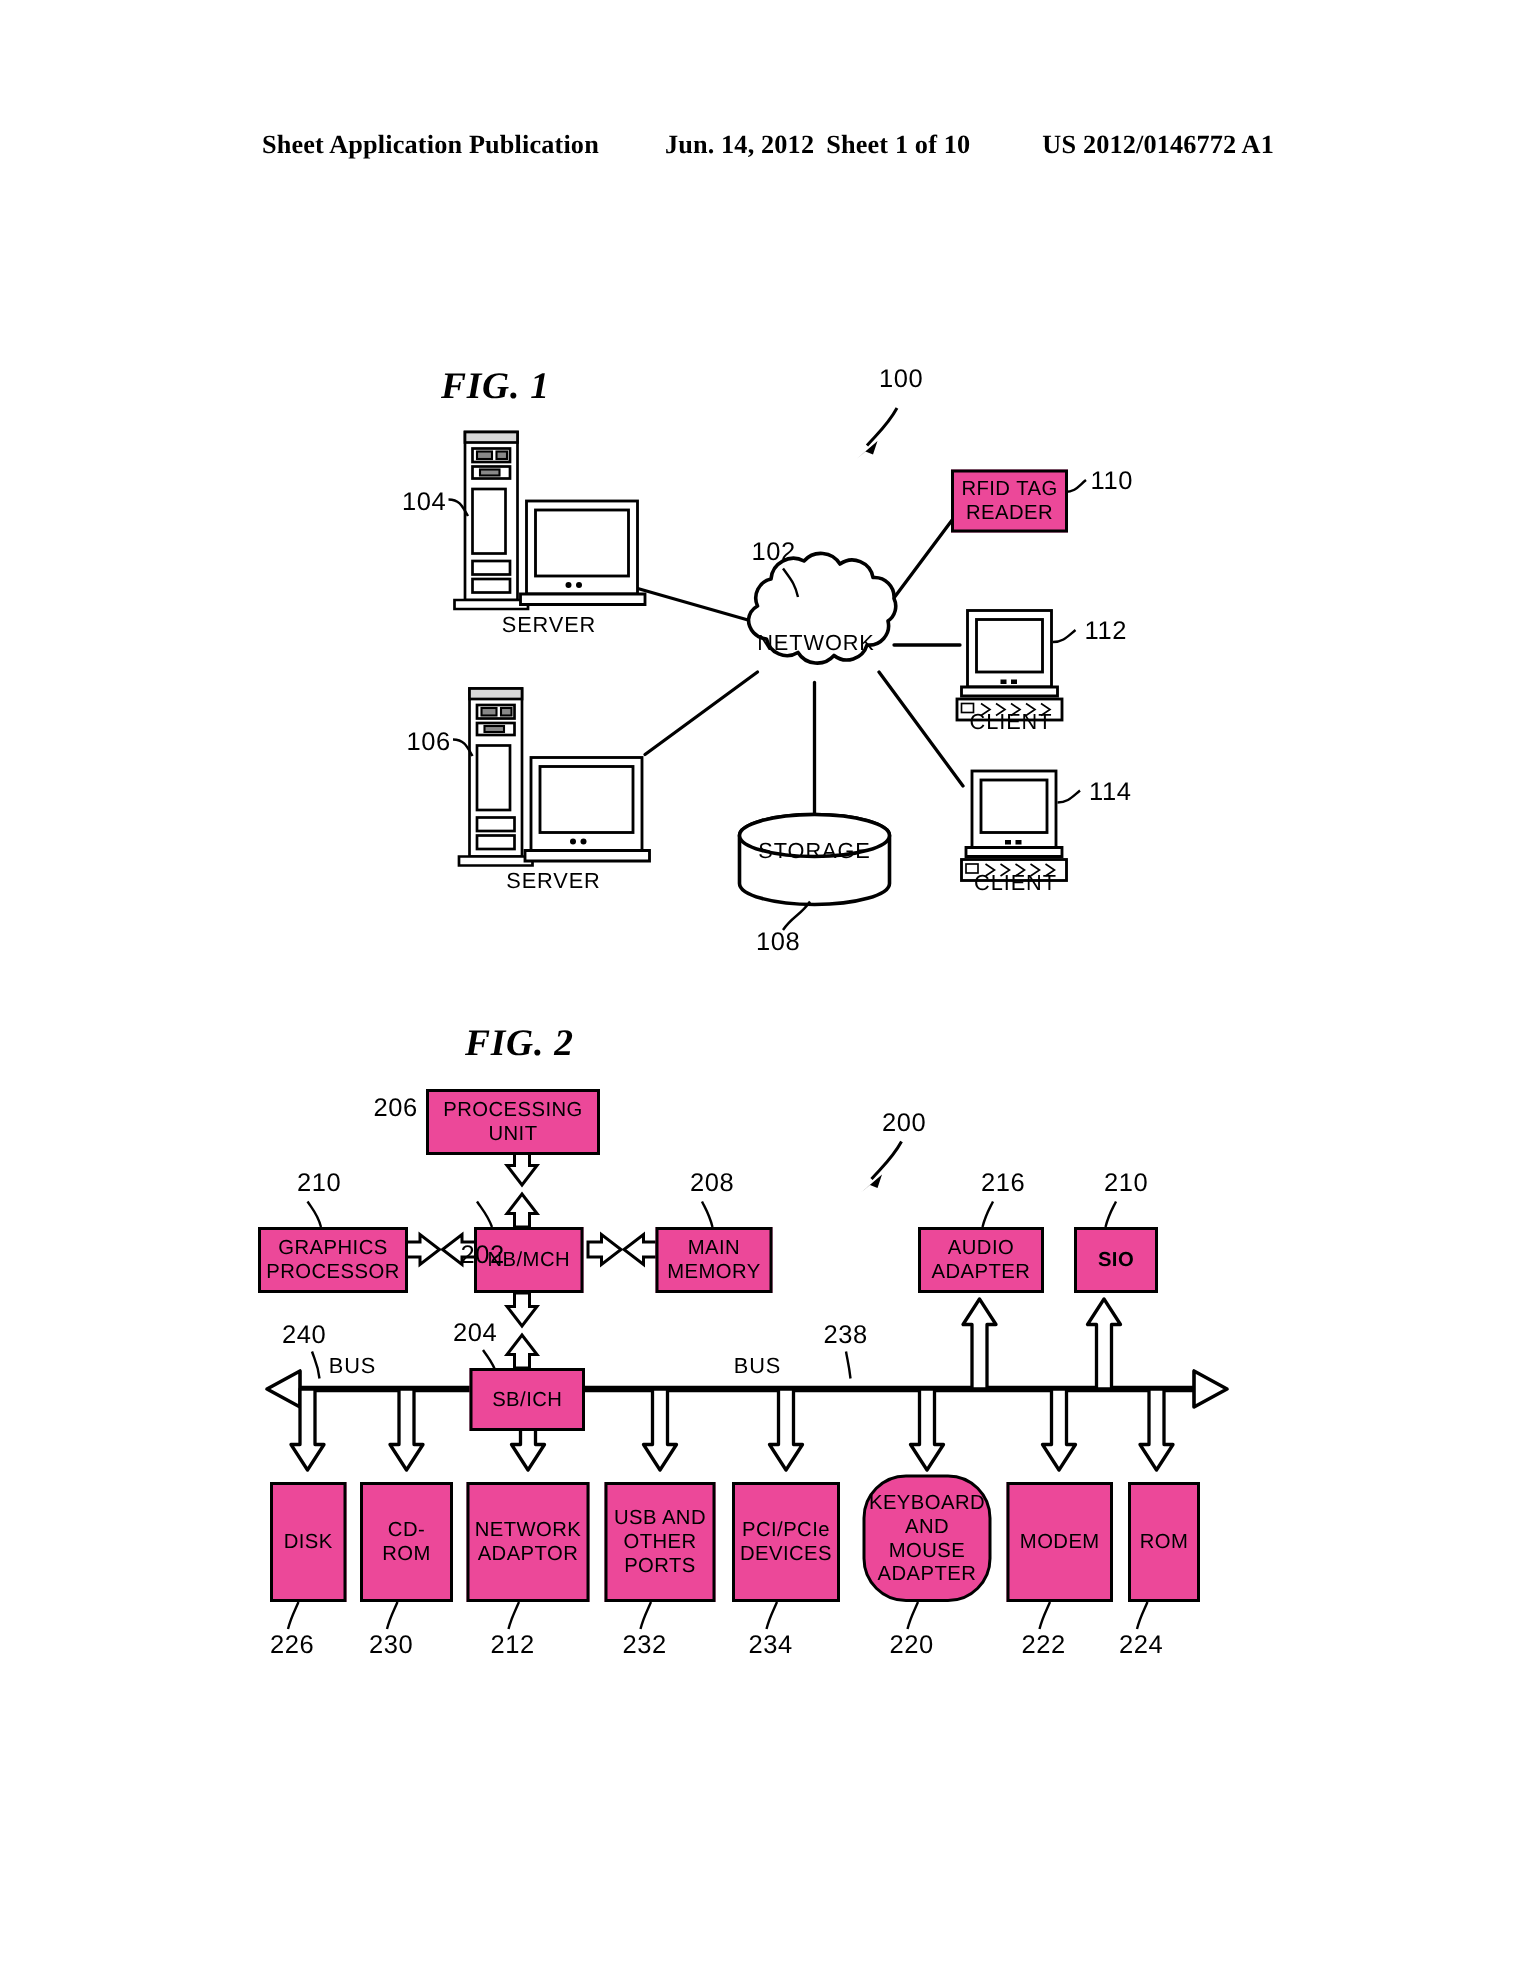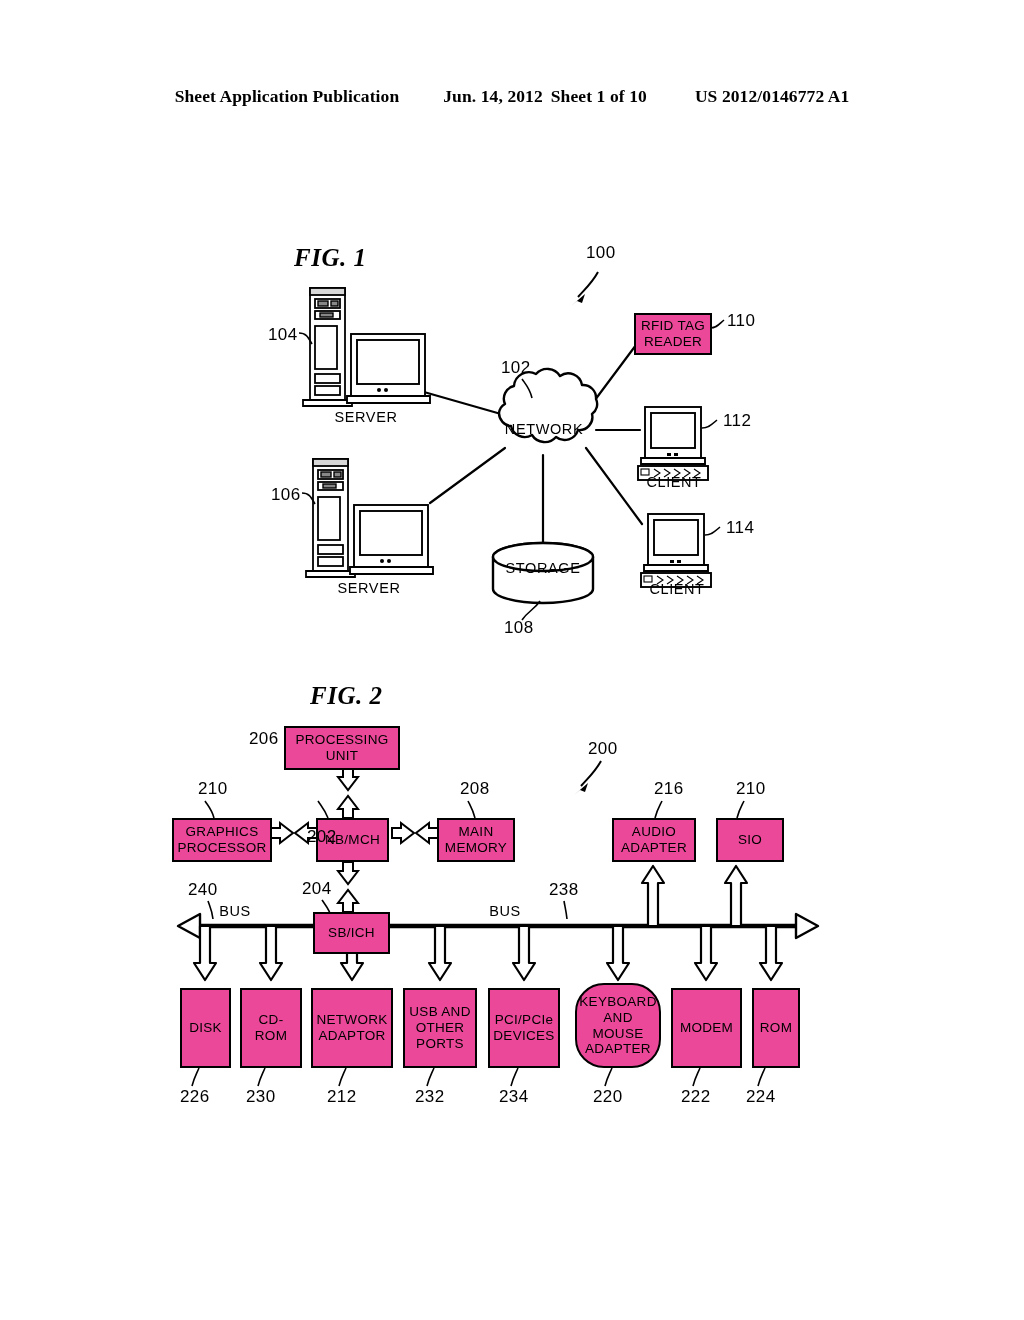--- a/index.html
+++ b/index.html
@@ -366,21 +366,21 @@
 PROCESSOR</div>
 
 <div class="box" style="left:316px; top:818px; width:73px; height:44px;">NB/MCH</div>
 
 <div class="box" style="left:437px; top:818px; width:78px; height:44px;">MAIN
 MEMORY</div>
 
 <div class="box" style="left:612px; top:818px; width:84px; height:44px;">AUDIO
 ADAPTER</div>
 
-<div class="box" style="left:716px; top:818px; width:68px; height:44px;">SIO</div>
+<div class="box" style="left:716px; top:818px; width:56px; height:44px;font-weight:bold;">SIO</div>
 
 <div class="box" style="left:313px; top:912px; width:77px; height:42px;">SB/ICH</div>
 
 <div class="box" style="left:180px; top:988px; width:51px; height:80px;">DISK</div>
 <div class="box" style="left:240px; top:988px; width:62px; height:80px;">CD-ROM</div>
 <div class="box" style="left:311px; top:988px; width:82px; height:80px;">NETWORK
 ADAPTOR</div>
 <div class="box" style="left:403px; top:988px; width:74px; height:80px;">USB AND
 OTHER
 PORTS</div>

